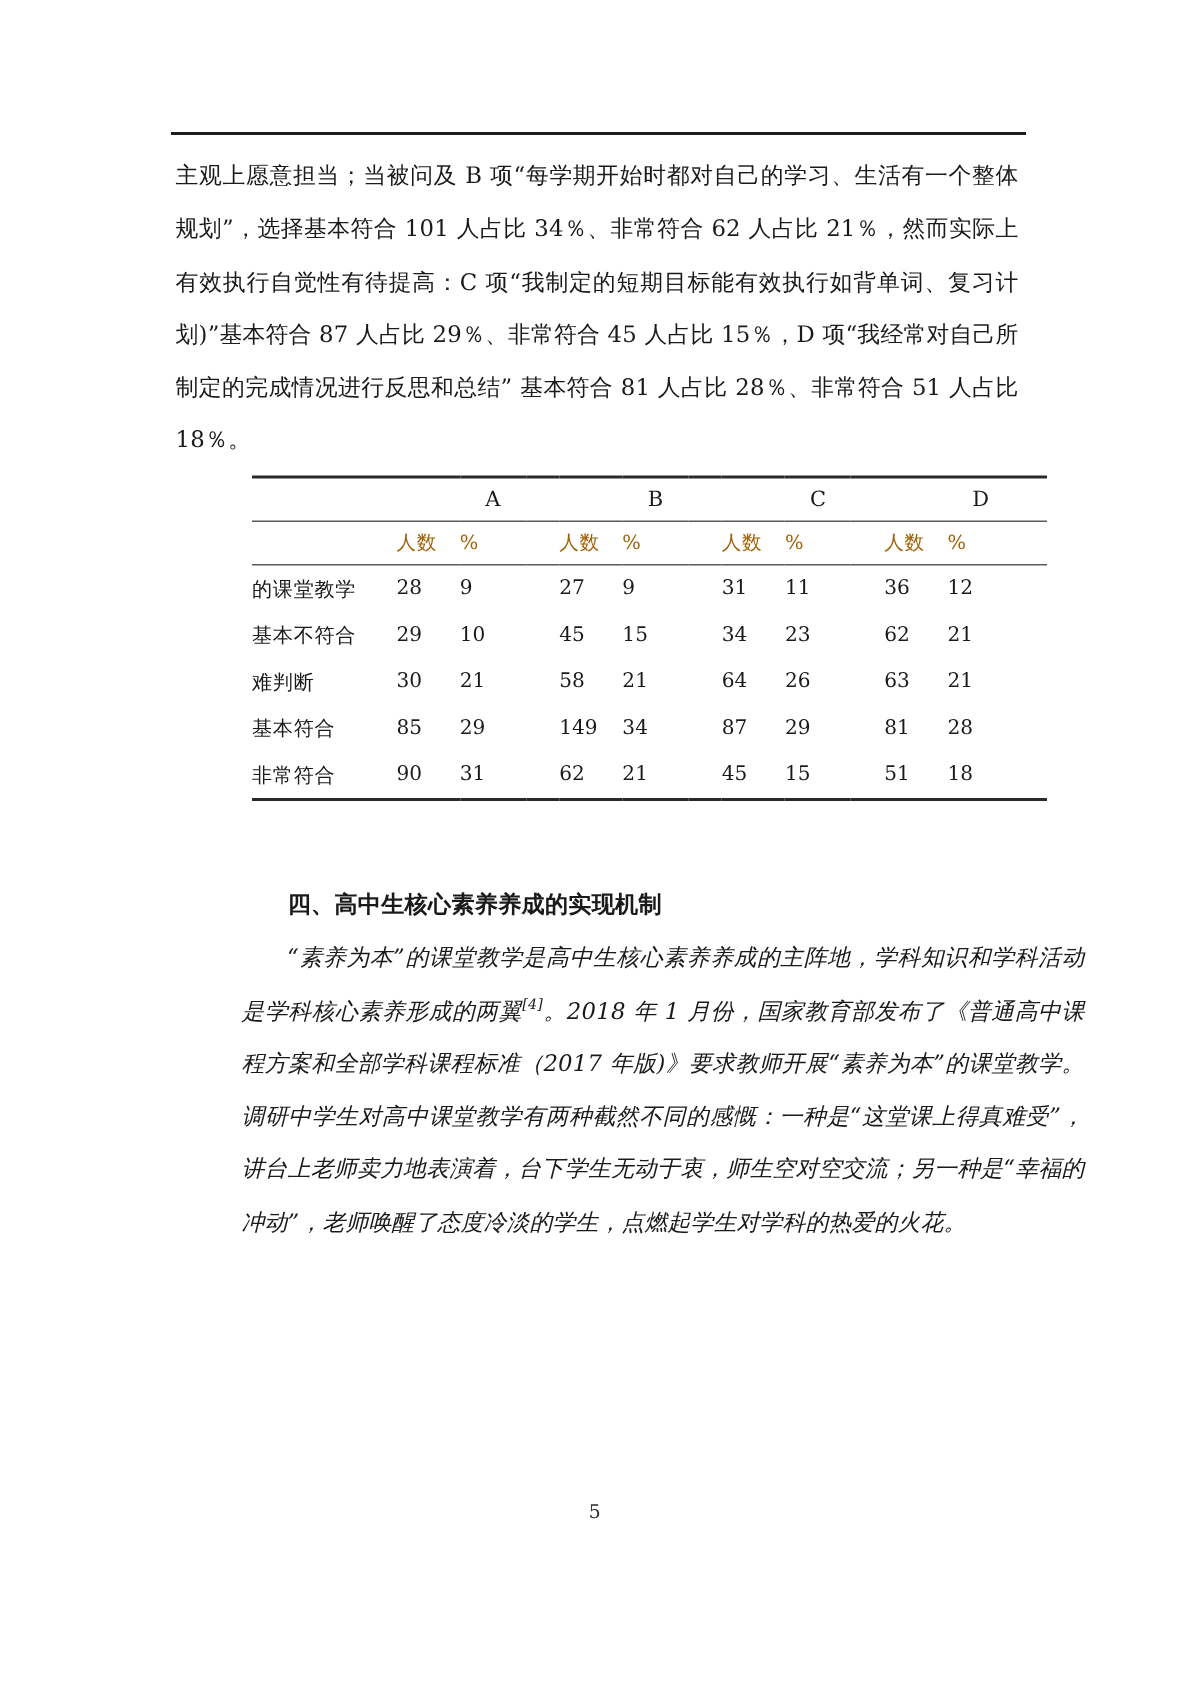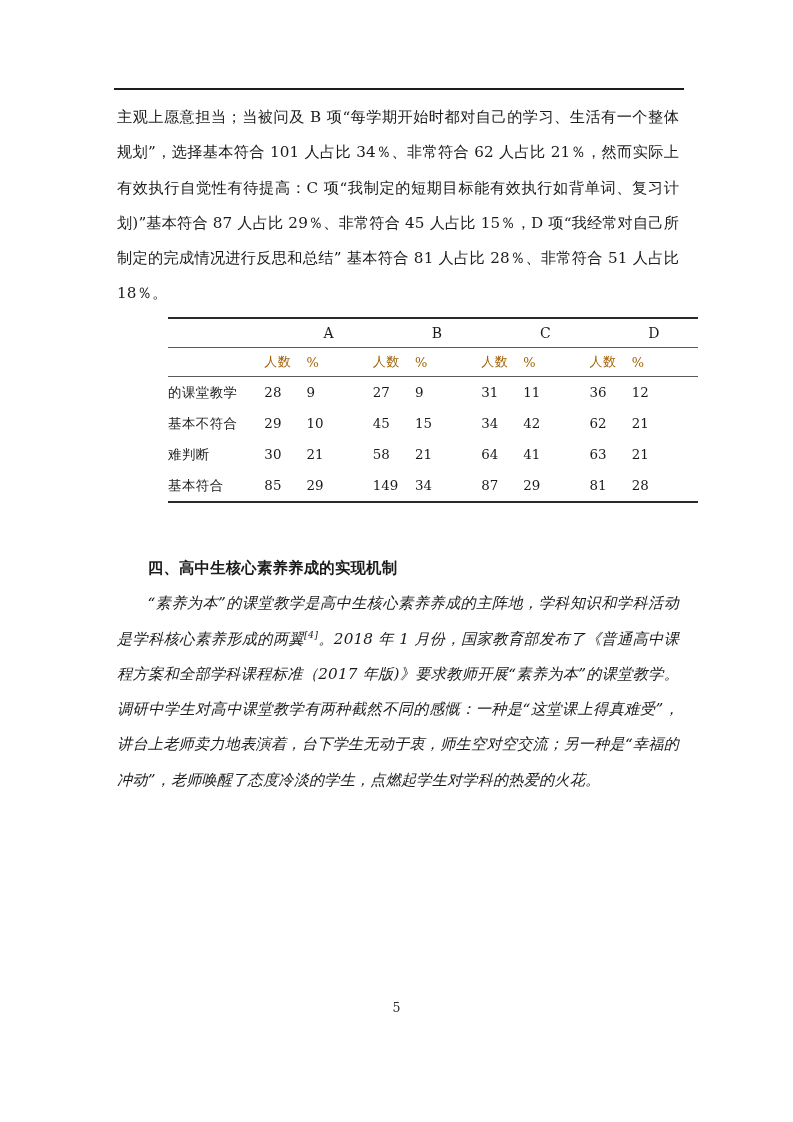--- a/index.html
+++ b/index.html
@@ -192,37 +192,37 @@
 
         <tr class="data">
           <td class="lbl">基本不符合</td>
           <td class="num">29</td>
           <td class="pct">10</td>
           <td class="gap"></td>
           <td class="num">45</td>
           <td class="pct">15</td>
           <td class="gap"></td>
           <td class="num">34</td>
-          <td class="pct">42</td>
+          <td class="pct">23</td>
           <td class="gap"></td>
           <td class="num">62</td>
           <td class="pct">21</td>
           <td class="gap"></td>
         </tr>
 
         <tr class="data">
           <td class="lbl">难判断</td>
           <td class="num">30</td>
           <td class="pct">21</td>
           <td class="gap"></td>
           <td class="num">58</td>
           <td class="pct">21</td>
           <td class="gap"></td>
           <td class="num">64</td>
-          <td class="pct">41</td>
+          <td class="pct">26</td>
           <td class="gap"></td>
           <td class="num">63</td>
           <td class="pct">21</td>
           <td class="gap"></td>
         </tr>
 
         <tr class="data">
           <td class="lbl">基本符合</td>
           <td class="num">85</td>
           <td class="pct">29</td>
@@ -231,29 +231,44 @@
           <td class="pct">34</td>
           <td class="gap"></td>
           <td class="num">87</td>
           <td class="pct">29</td>
           <td class="gap"></td>
           <td class="num">81</td>
           <td class="pct">28</td>
           <td class="gap"></td>
         </tr>
 
+        <tr class="data">
+          <td class="lbl">非常符合</td>
+          <td class="num">90</td>
+          <td class="pct">31</td>
+          <td class="gap"></td>
+          <td class="num">62</td>
+          <td class="pct">21</td>
+          <td class="gap"></td>
+          <td class="num">45</td>
+          <td class="pct">15</td>
+          <td class="gap"></td>
+          <td class="num">51</td>
+          <td class="pct">18</td>
+          <td class="gap"></td>
+        </tr>
 
         <tr>
           <td class="rule-bottom" colspan="13" style="height:0;"></td>
         </tr>
       </tbody>
     </table>
   </div>
 
-  <div class="content" style="top:551px;">
+  <div class="content" style="top:586px;margin-left:44px;">
 
     <h2 class="sec">四、高中生核心素养养成的实现机制</h2>
 
 
     <p class="body indent"><span>“素养为本”的课堂教学是高中生核心素养养成的主阵地，学科知识和学科活动是学科核心素养形成的两翼</span><sup class="ref">[4]</sup><span>。2018 年 1 月份，国家教育部发布了《普通高中课程方案和全部学科课程标准（2017 年版)》要求教师开展“素养为本”的课堂教学。调研中学生对高中课堂教学有两种截然不同的感慨：一种是“这堂课上得真难受”，讲台上老师卖力地表演着，台下学生无动于衷，师生空对空交流；另一种是“幸福的冲动”，老师唤醒了态度冷淡的学生，点燃起学生对学科的热爱的火花。</span></p>
 
   </div>
 
   <div class="page-number">5</div>
 

